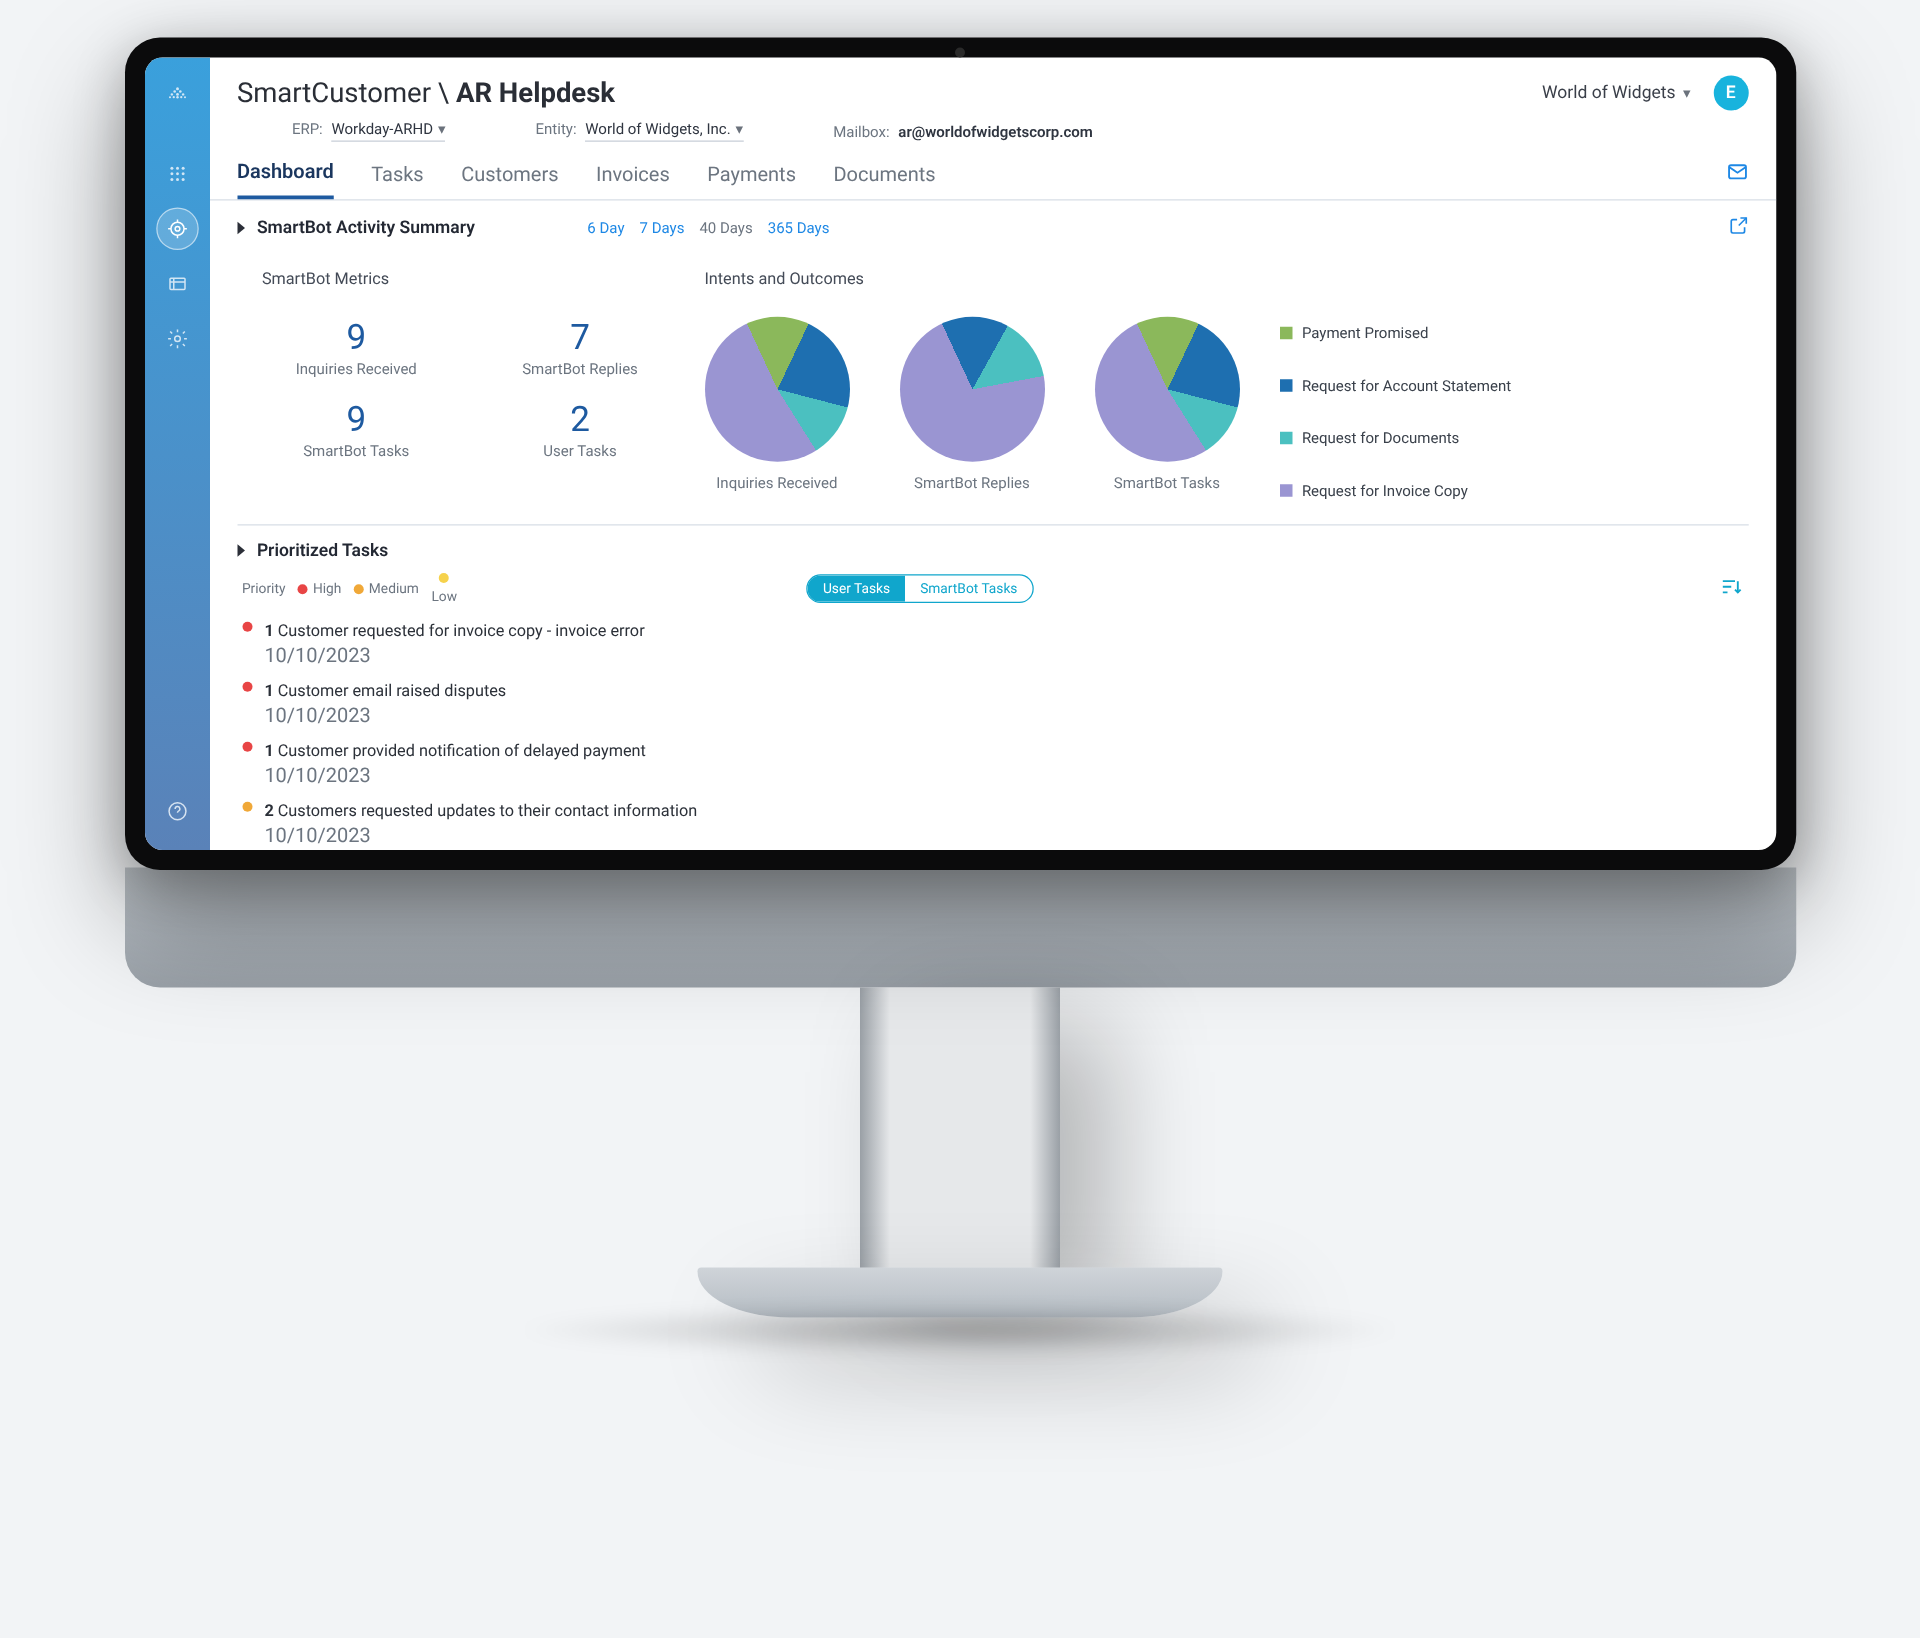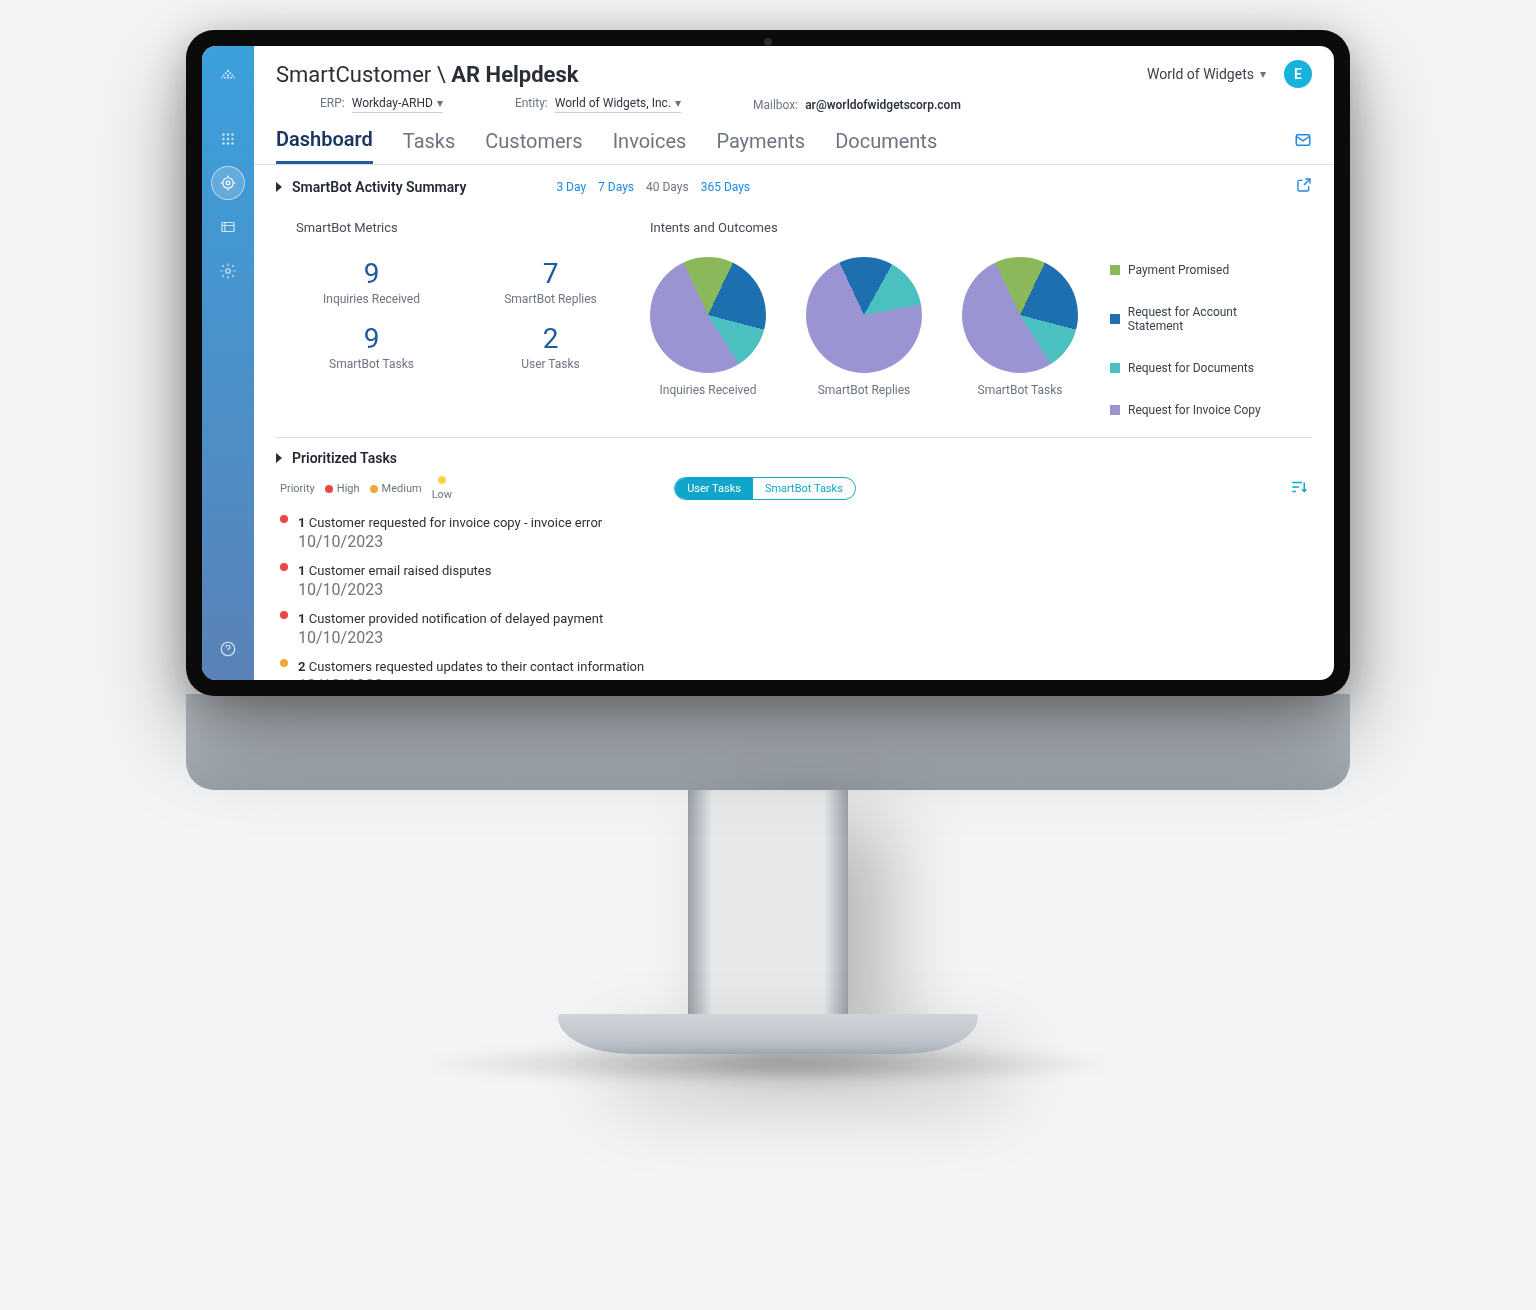--- a/index.html
+++ b/index.html
@@ -26,21 +26,21 @@
   body {
     font-family: -apple-system, "Segoe UI", Roboto, Arial, sans-serif;
     background:#f2f4f6;
     width:1536px;
     height:1310px;
     display:flex;
     align-items:flex-start;
     justify-content:center;
     padding-top:30px;
   }
-  .monitor-frame { width:1164px; position:relative; }
+  .monitor-frame { width:1337px; position:relative; }
   .bezel {
     background:#0b0b0c;
     border-radius:28px;
     padding:16px;
     box-shadow: 0 40px 90px rgba(0,0,0,.35), 0 10px 40px rgba(0,0,0,.25);
     position:relative;
   }
   .camera { position:absolute; top:8px; left:50%; transform:translateX(-50%); width:8px; height:8px; background:#2a2a2a; border-radius:50%; }
   .screen {
     background:#fff;
@@ -106,21 +106,21 @@
 
   .crumb-row {
     padding:8px 22px 0; display:flex; gap:28px; align-items:center;
     font-size:12px; color:var(--muted);
   }
   .crumb-label { margin-right:4px;margin-left:44px; }
   .dropdown-like { color:#2f3540; border-bottom:1px solid #c7ced8; padding-bottom:2px; cursor:pointer; display:inline-flex; align-items:center; gap:4px;}
 
   .tabs {
     display:flex; gap:30px; padding:14px 22px 0; border-bottom:1px solid var(--line);
-    font-size:20px; color:var(--muted); align-items:center;
+    font-size:16px; color:var(--muted); align-items:center;
   }
   .tab { padding-bottom:10px; cursor:pointer; }
   .tab.active { color:#1a365e; font-weight:600; border-bottom:3px solid #1e5aa0; }
   .tab-spacer { flex:1; }
   .mail-icon { color:var(--blue); cursor:pointer; padding-bottom:8px;}
 
   .section {
     padding:12px 22px 0;
   }
   .section-head { display:flex; align-items:center; gap:10px; font-size:14px; color:#232833; font-weight:600; }
@@ -279,21 +279,21 @@
                 <rect x="3" y="5" width="18" height="14" rx="2"></rect>
                 <path d="M3 7l9 6 9-6"></path>
               </svg></span>
           </div>
 
         <div class="section">
           <div class="section-head">
             <div class="collapse-arrow"></div>
             <span>SmartBot Activity Summary</span>
             <div class="date-filter" id="ranges">
-                <span class="link">3 Day</span>
+                <span class="link">6 Day</span>
                 <span class="link">7 Days</span>
                 <span>40 Days</span>
                 <span class="link">365 Days</span>
               </div>
             <div class="section-icon-right">
               <svg width="16" height="16" viewBox="0 0 24 24" stroke="currentColor" fill="none" stroke-width="2">
                   <path d="M14 3h7v7"></path>
                   <path d="M21 3L12 12"></path>
                   <path d="M19 14v5a2 2 0 0 1-2 2H5a2 2 0 0 1-2-2V7a2 2 0 0 1 2-2h5"></path>
                 </svg>

